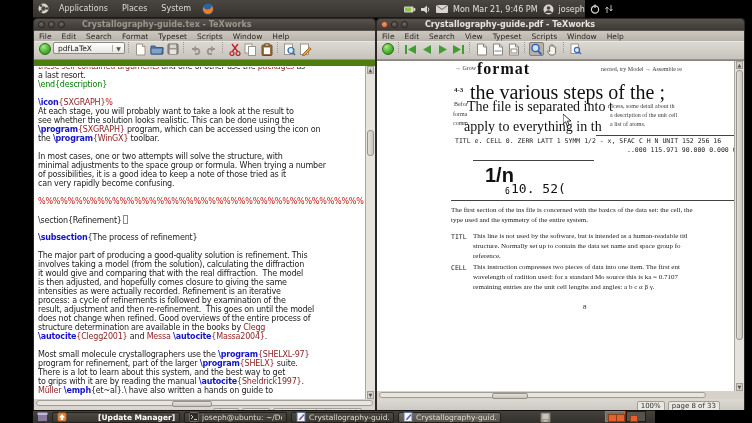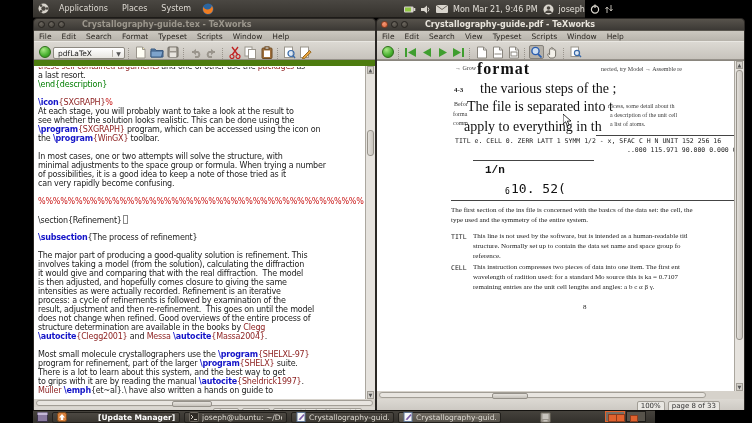--- a/index.html
+++ b/index.html
@@ -19,21 +19,21 @@
   .titlebar{height:11px;background:linear-gradient(#57534c,#3c3935);border-radius:4px 4px 0 0;
     display:flex;align-items:center;padding:0 4px;gap:3px;}
   .tbtn{width:7px;height:7px;border-radius:50%;box-sizing:border-box;border:1px solid #26231f;background:radial-gradient(circle at 35% 30%,#6b665e,#44403a);}
   .tbtn.close-active{background:radial-gradient(circle at 35% 30%,#f59877,#d9663c);border-color:#8c3c1e;}
   .title-text{font-size:8px;font-weight:bold;margin-left:14px;white-space:nowrap;overflow:hidden;}
   .inactive .title-text{color:#9b968c;}
   .active .title-text{color:#e8e4dc;}
   .menubar{height:10px;background:linear-gradient(#ccc8c0,#b7b3ab);display:flex;align-items:center;
     font-size:7.5px;color:#2b2722;border-top:1px solid #5a564f;}
   .menu-item{padding:0 5px;cursor:default;white-space:nowrap;}
-  .toolbar{height:17px;background:linear-gradient(#dcd9d3,#c7c3bc);display:flex;align-items:flex-end;
+  .toolbar{height:17px;background:linear-gradient(#dcd9d3,#c7c3bc);display:flex;align-items:flex-start;
     padding:0 3px;gap:1px;border-top:1px solid #e9e7e2;border-bottom:1px solid #96918a;}
   .tsep{width:1px;height:11px;border-left:1px dotted #9a958d;margin:0 2px;}
   .tool{width:15px;height:14px;display:flex;align-items:center;justify-content:center;}
   .tool.pressed{background:#b5b1a9;border:1px solid #85817a;border-radius:2px;box-sizing:border-box;}
   .play-ball{width:12px;height:12px;border-radius:50%;background:radial-gradient(circle at 35% 28%,#a8e885,#47b02e 60%,#2c7d1a);border:1px solid #2c6e18;box-sizing:border-box;}
   .combo{height:12px;width:72px;background:linear-gradient(#ffffff,#e8e6e1);border:1px solid #8d8981;border-radius:2px;
     display:flex;align-items:center;font-size:7.5px;color:#222;box-sizing:border-box;}
   .combo .cval{flex:1;padding-left:4px;}
   .combo .carr{width:11px;border-left:1px solid #b5b1a9;text-align:center;font-size:6px;color:#555;}
   
@@ -393,42 +393,42 @@
         </span>
     </div>
 
     <div class="pdf-area">
 
       <div class="pp serif-sm" style="left:78px;top:4px;">→ Grow t</div>
       <div class="pp serif-sm" style="left:224px;top:5px;">nected, try Model → Assemble re</div>
 
       <div class="pp mag" style="left:100px;top:-1px;font-size:16px;font-weight:bold;letter-spacing:1px;">format</div>
       <div class="pp serif-body" style="left:77px;top:25px;font-weight:bold;">4-3</div>
-      <div class="pp mag" style="left:93px;top:20px;font-size:14px;margin-left:10px;">the various steps of the ;</div>
+      <div class="pp mag" style="left:93px;top:20px;font-size:20px;">the various steps of the ;</div>
       <div class="pp serif-sm" style="left:77px;top:40px;">Befor</div>
       <div class="pp mag" style="left:90px;top:38px;font-size:14px;">The file is separated into t</div>
       <div class="pp serif-sm" style="left:76px;top:50px;">forma</div>
       <div class="pp serif-sm" style="left:76px;top:59px;">comm</div>
       <div class="pp serif-sm" style="left:231px;top:42px;">rocess, some detail about th</div>
       <div class="pp serif-sm" style="left:233px;top:51px;">a description of the unit cell</div>
       <div class="pp serif-sm" style="left:233px;top:60px;">a list of atoms.</div>
       <div class="pp mag" style="left:87px;top:58px;font-size:14px;">apply to everything in th</div>
       <div class="rule" style="left:219px;top:74px;width:139px;"></div>
 
       <pre class="pp mono-sm" id="code-left" style="left:78px;top:76px;margin:0;">TITL  e.
 CELL  0.
 ZERR
 LATT  1
 SYMM  1/2 - x,
 SFAC  C    H    N
 UNIT  152  256  16</pre>
       <pre class="pp mono-sm" id="code-right" style="left:250px;top:84.6px;margin:0;">..000  115.971   90.000
  0.000    0.003    0.000</pre>
       <div class="rule" style="left:96px;top:99px;width:121px;"></div>
-      <div class="pp mag" style="left:108px;top:103px;font-size:11px;font-family:Liberation Mono, monospace;font-weight:bold;">1/n</div>
+      <div class="pp mag" style="left:108px;top:103px;font-size:20px;font-family:Liberation Sans, sans-serif;font-weight:bold;">1/n</div>
       <div class="pp" style="left:128px;top:126px;font-size:8px;font-family:'DejaVu Sans Mono','Liberation Mono',monospace;">6</div>
       <div class="pp mag" style="left:134px;top:120px;font-size:13px;font-family:'DejaVu Sans Mono','Liberation Mono',monospace;">10. 52(</div>
       <div class="rule" style="left:74px;top:139px;width:286px;"></div>
 
       <div class="pp serif-body" style="left:74px;top:145px;">The first section of the ins file is concerned with the basics of the data set: the cell, the</div>
       <div class="pp serif-body" style="left:74px;top:155px;">type used and the symmetry of the entire system.</div>
       <div class="pp mono-sm" style="left:74px;top:172px;">TITL</div>
       <div class="pp serif-body" style="left:96px;top:171px;">This line is not used by the software, but is intended as a human-readable titl</div>
       <div class="pp serif-body" style="left:96px;top:181px;">structure.  Normally set up to contain the data set name and space group fo</div>
       <div class="pp serif-body" style="left:96px;top:191px;">reference.</div>

